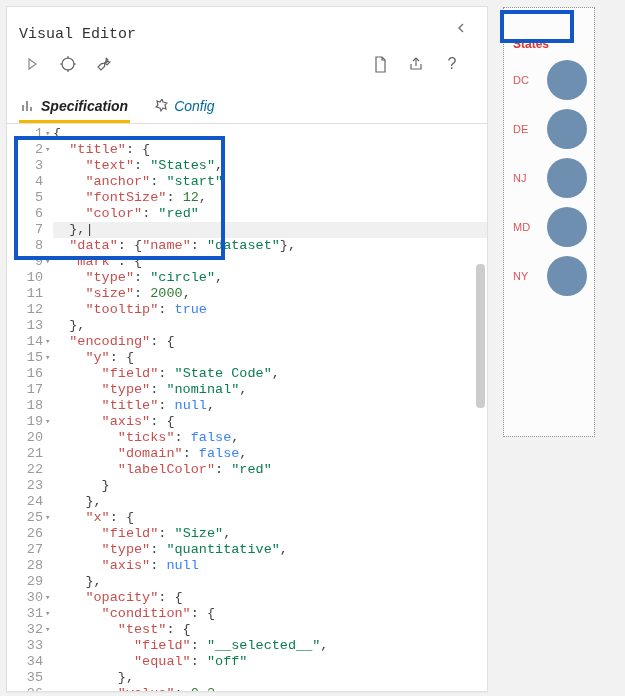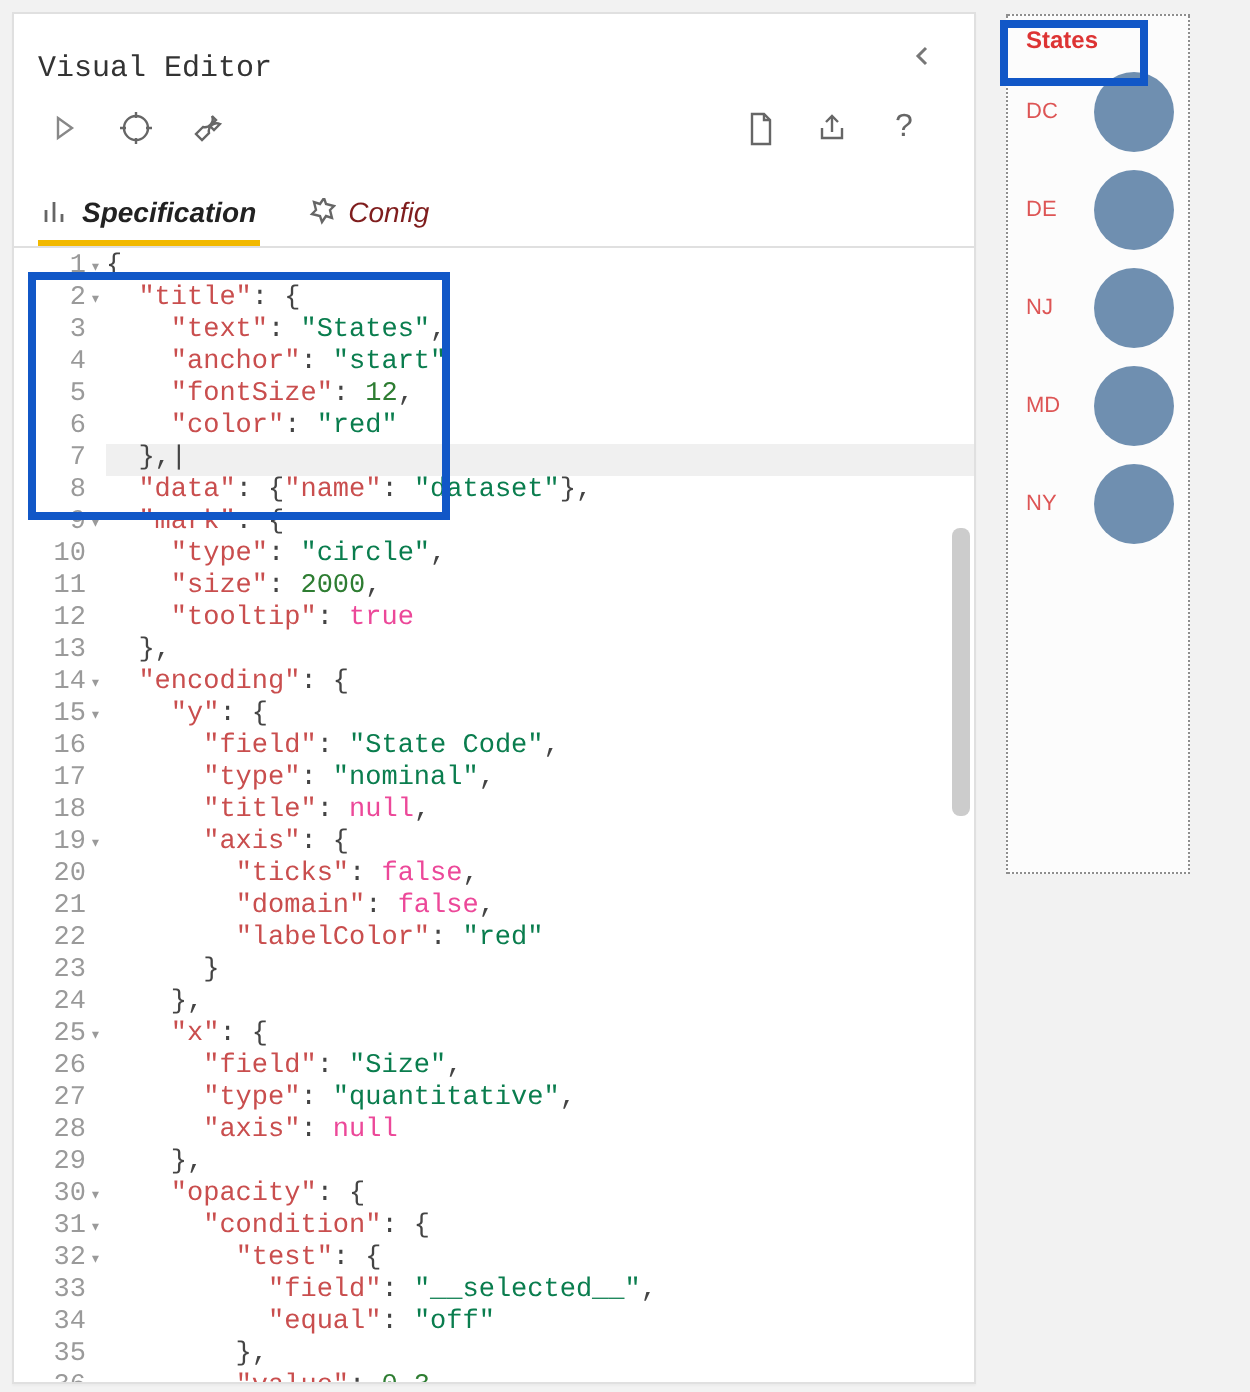--- a/index.html
+++ b/index.html
@@ -65,21 +65,21 @@
     border-bottom: 1px solid #e0e0e0;
     column-gap: 22px;
     height: 34px;
     font-style: italic;
   }
   .tab {
     display: flex;
     align-items: center;
     column-gap: 6px;
     font-size: 14px;
-    color: #7f1d1d;
+    color: #0369a1;
     padding: 6px 2px;
     cursor: pointer;
     border-bottom: 3px solid transparent;
   }
   .tab.active {
     font-weight: 600;
     color: #222;
     border-bottom-color: #f2b900;
   }
   .tab svg { stroke: #666; }
@@ -114,21 +114,21 @@
     margin-left: 2px;
     font-size: 9px;
     color: #9a9a9a;
   }
   .ln { display: block; height: 16px; }
   .ln.current { background: #f0f0f0; }
   .p  { color: #444; }          
   .k  { color: #c94e4e; }       
   .s  { color: #0a7d4e; }       
   .n  { color: #2e7d32; }       
-  .b  { color: #ec4899; }       
+  .b  { color: #3b82f6; }       
 
   
   .code-highlight-box {
     position: absolute;
     top: 136px;
     left: 14px;
     width: 203px;
     height: 116px;
     border: 4px solid #1157c7;
     pointer-events: none;
@@ -152,20 +152,21 @@
     width: 90px;
     height: 428px;
     border: 1.5px dotted #8e8e8e;
     background: #fcfcfc;
   }
   .preview-title {
     font-size: 12px;
     font-weight: 600;
     color: #d33;
     padding: 5px 0 4px 9px;
+    margin-top: 24px;
   }
   .preview-row {
     display: flex;
     align-items: center;
     height: 49px;
     padding-left: 9px;
   }
   .preview-row .lab {
     width: 34px;
     font-size: 11px;

